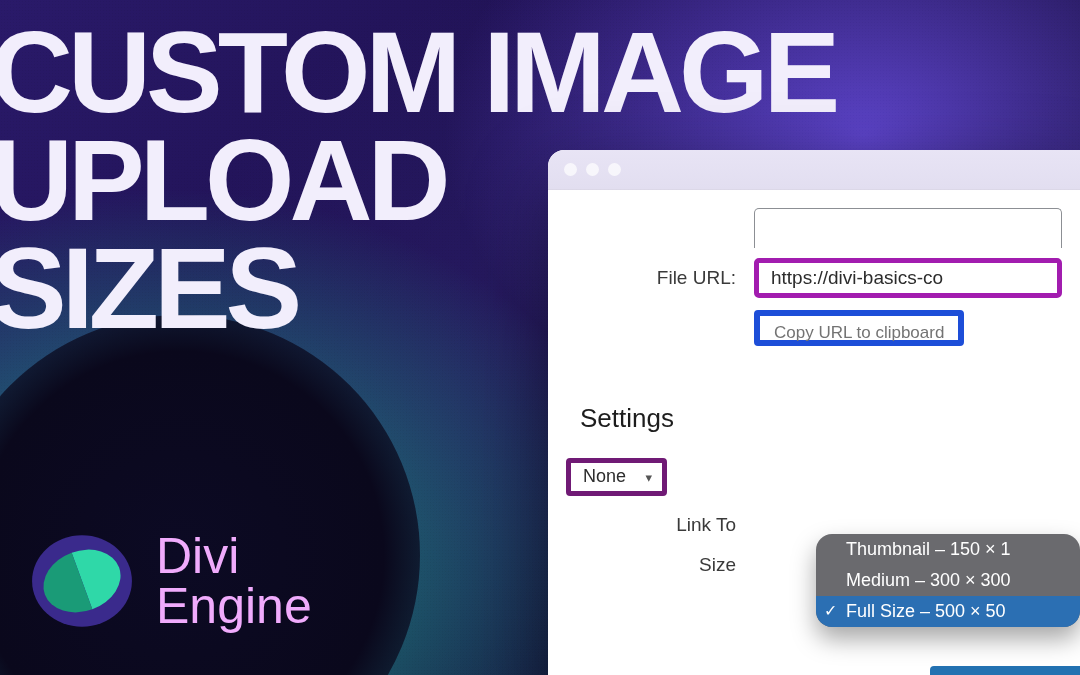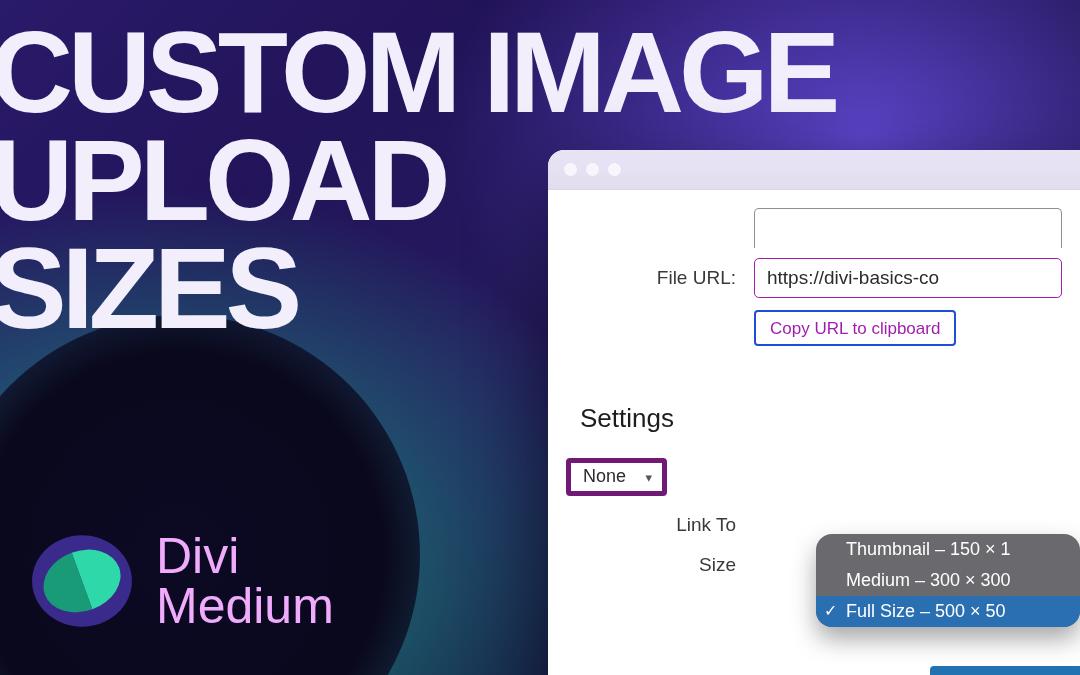--- a/index.html
+++ b/index.html
@@ -122,35 +122,35 @@
   padding-right: 18px;
   color: #3a3a3a;
   font-size: 19px;
 }
 .form-control {
   flex: 1;
 }
 .text-input {
   width: 100%;
   height: 40px;
-  border: 1px solid #a21caf;
+  border: 5px solid #a21caf;
   border-radius: 5px;
   padding: 0 12px;
   font-size: 19px;
   color: #2c2c2c;
   background:#fff;
 }
 
 .copy-btn {
   display: inline-block;
   height: 36px;
   line-height: 34px;
   padding: 0 14px;
-  border: 2px solid #1d4ed8;
-  color: #a21caf;
+  border: 6px solid #1d4ed8;
+  color: #737373;
   background: #fff;
   border-radius: 4px;
   font-size: 17px;
   cursor: pointer;
 }
 
 .section-title {
   font-size: 26px;
   color: #1d1d1d;
   font-weight: 500;
@@ -257,21 +257,21 @@
       </defs>
       <ellipse cx="50" cy="50" rx="48" ry="44" fill="#3a2a8c"></ellipse>
       <g transform="rotate(-20 50 50)">
         <ellipse cx="50" cy="50" rx="38" ry="29" fill="#2fd8a8" clip-path="url(#halfR)"></ellipse>
         <path d="M50 21 A38 29 0 0 0 50 79 Z" fill="#1a9b77"></path>
       </g>
     </svg>
   </div>
   <div class="logo-text">
     <div>Divi</div>
-    <div>Medium</div>
+    <div>Engine</div>
   </div>
 </div>
 
 <div class="browser">
   <div class="browser-chrome">
     <div class="dot"></div>
     <div class="dot"></div>
     <div class="dot"></div>
   </div>
   <div class="browser-body">

